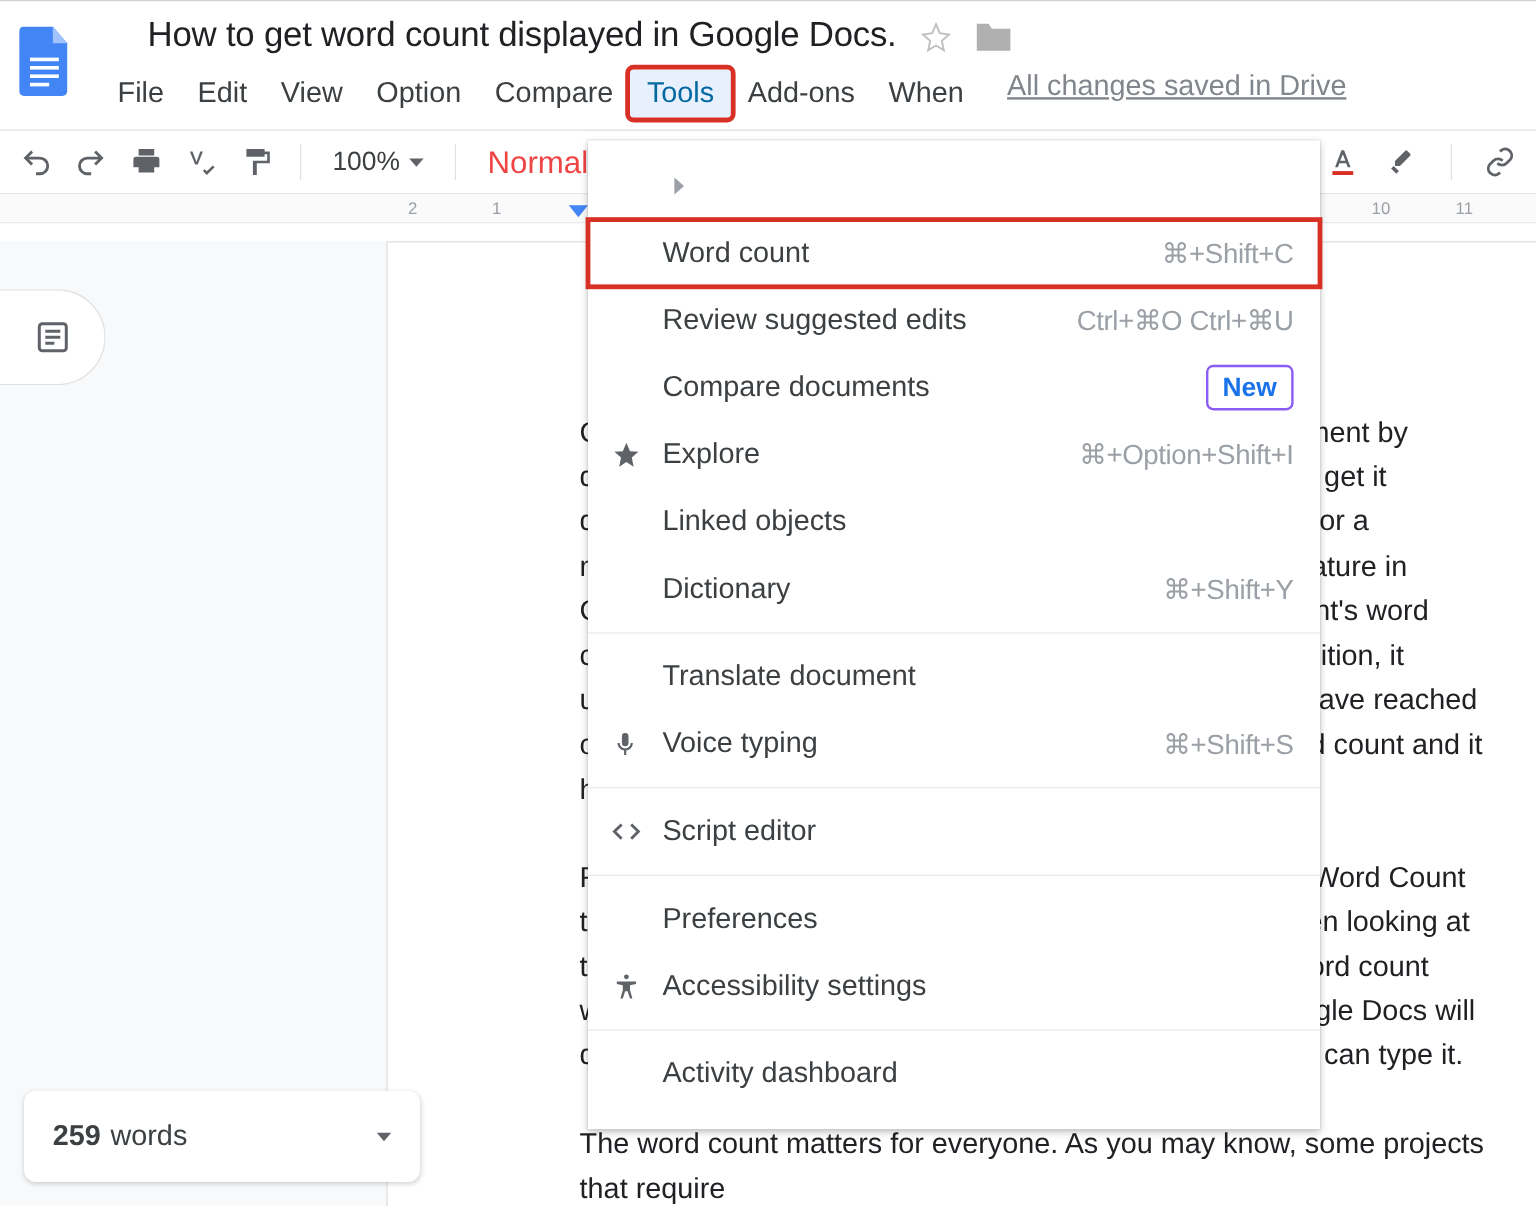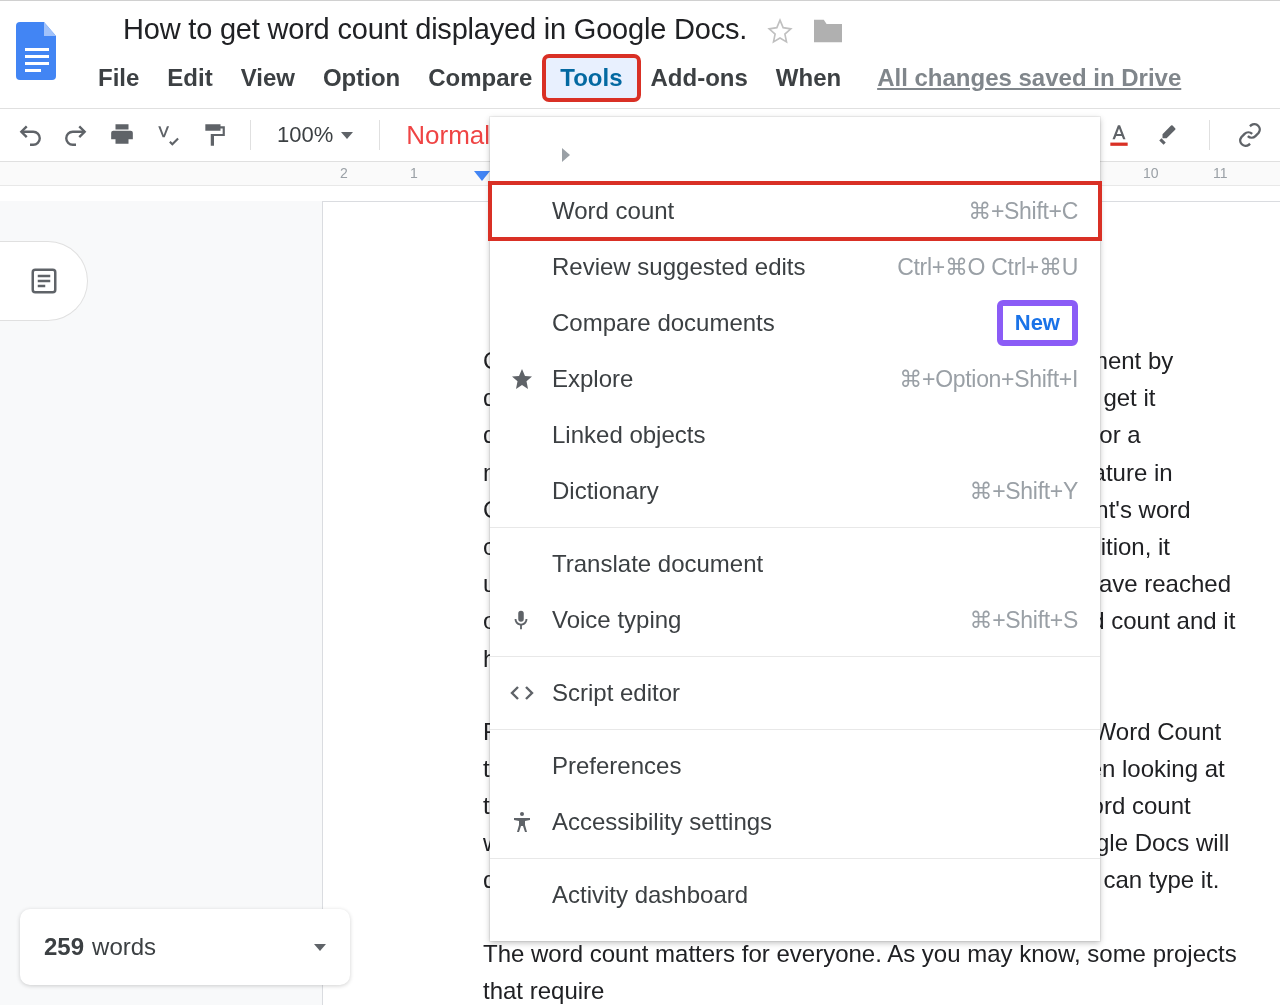--- a/index.html
+++ b/index.html
@@ -30,26 +30,24 @@
   .doc-title {
     font-size: 29px;
     color: #202124;
     padding: 4px 2px 6px 2px;
     letter-spacing: -0.2px;
     margin-left: 37px;
   }
   .star-icon svg, .folder-icon svg { display:block; }
   .menubar {
     display: flex;
-    align-items: center;
     gap: 0;
     margin-top: 6px;
     font-size: 24px;
     color: #3c4043;
-    font-weight: bold;
   }
   .menubar .menu-item {
     padding: 6px 14px;
     border-radius: 3px;
     cursor: pointer;
   }
   .menubar .menu-item.active {
     background: #e8f0fe;
     color: #0369a1;
     outline: 4px solid #d93025;
@@ -177,21 +175,21 @@
     margin-left:10px;
   }
   .dd-item.highlight {
     outline: 4px solid #d93025;
     outline-offset: -2px;
   }
   .dd-sep {
     height:1px; background:#e8e8e8; margin: 8px 0;
   }
   .new-badge {
-    border: 6px solid #8b5cf6;
+    border: 2px solid #8b5cf6;
     color:#1a73e8;
     font-weight:600;
     font-size:22px;
     padding: 4px 12px;
     border-radius: 6px;
   }
 
   
   .wordcount-box {
     position:absolute;

